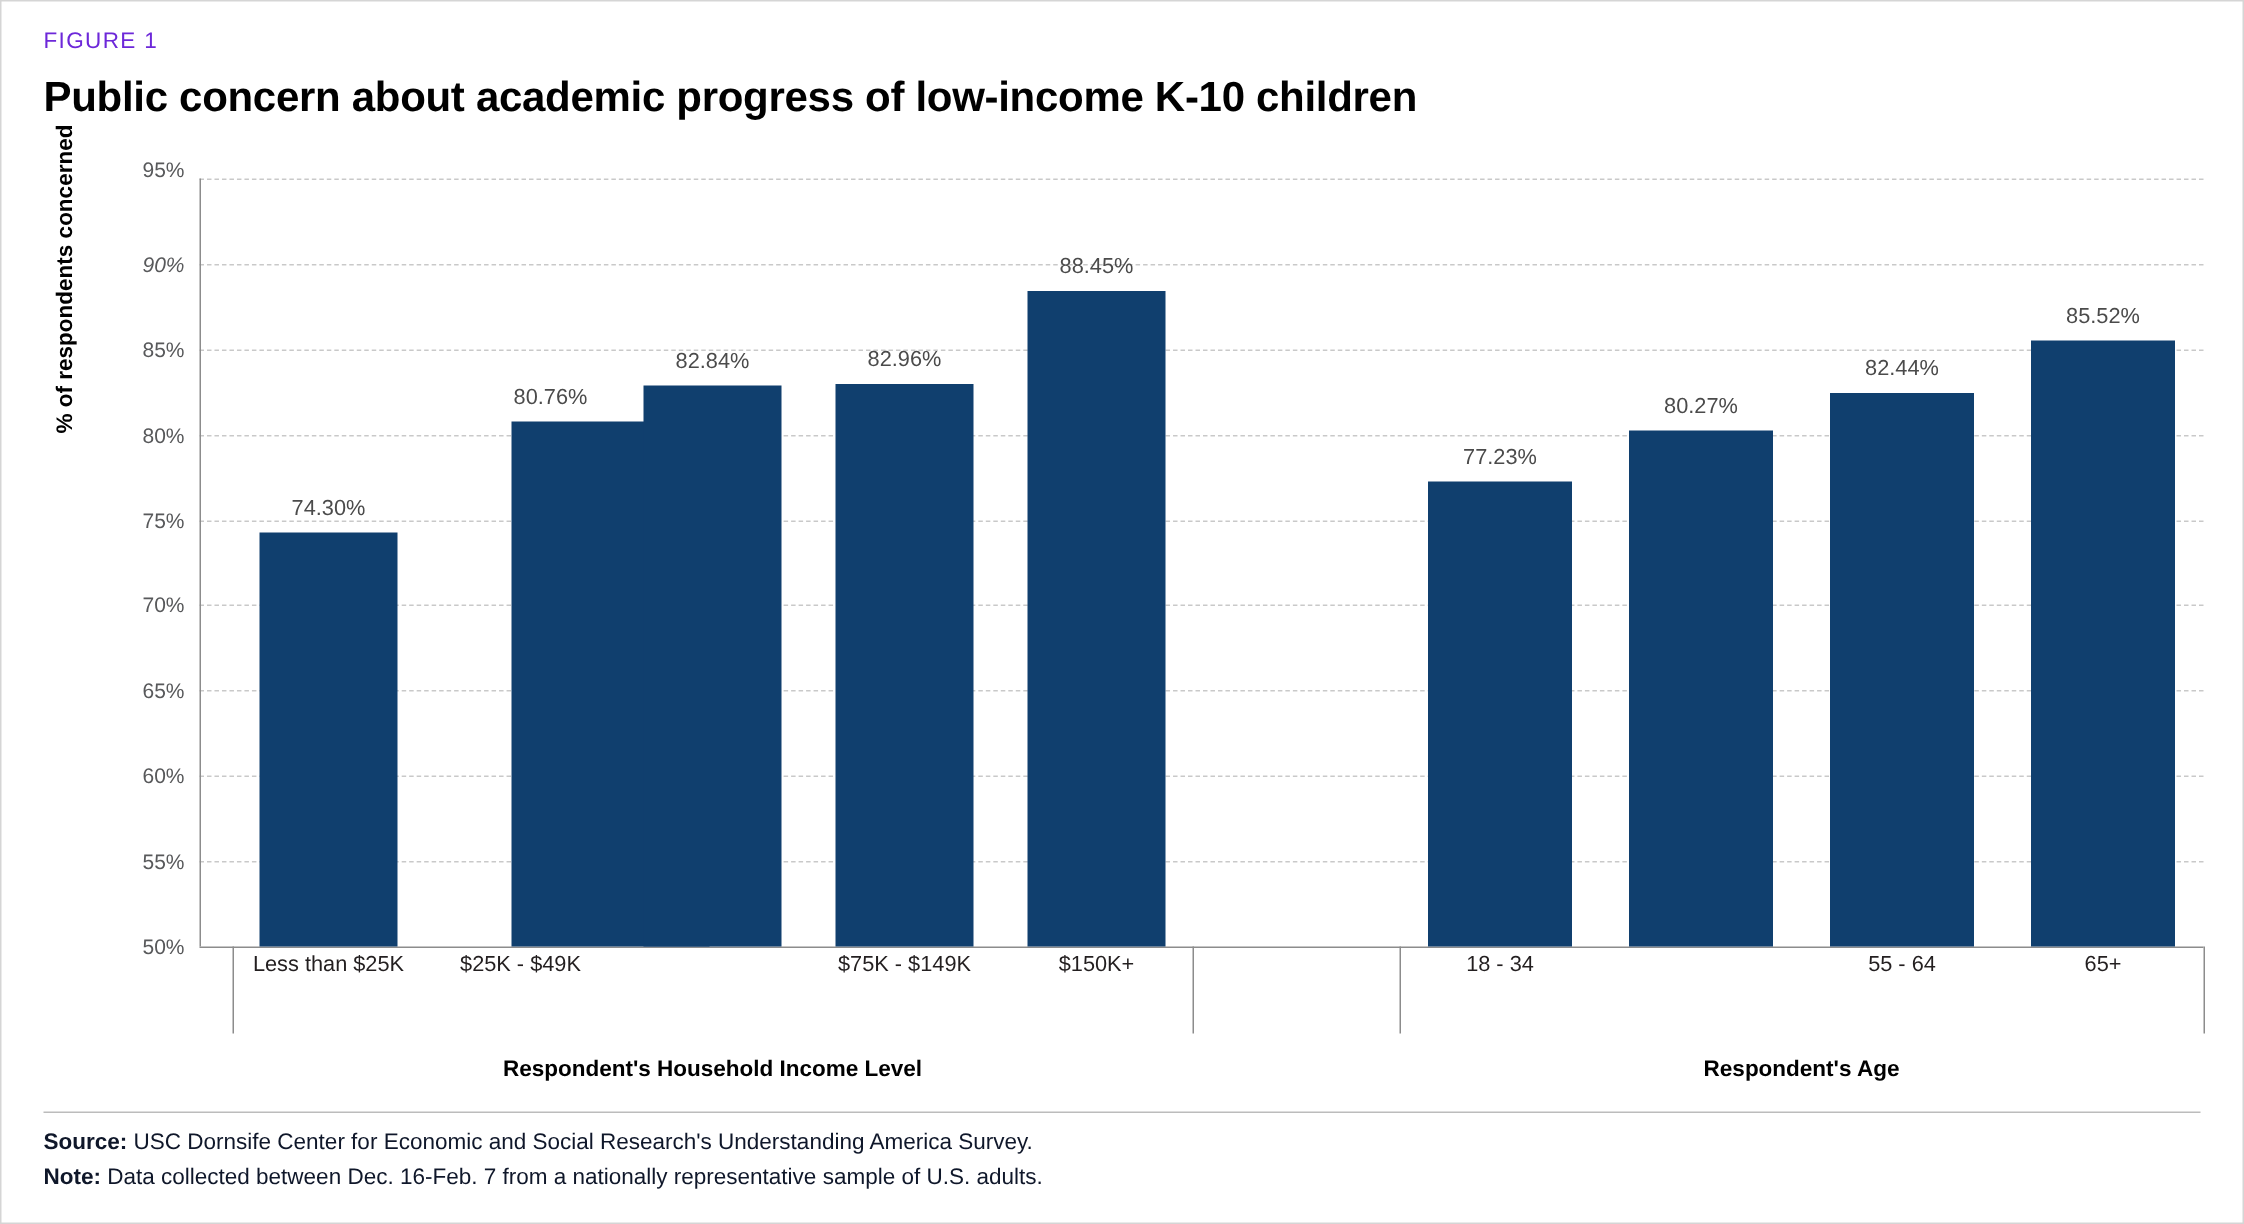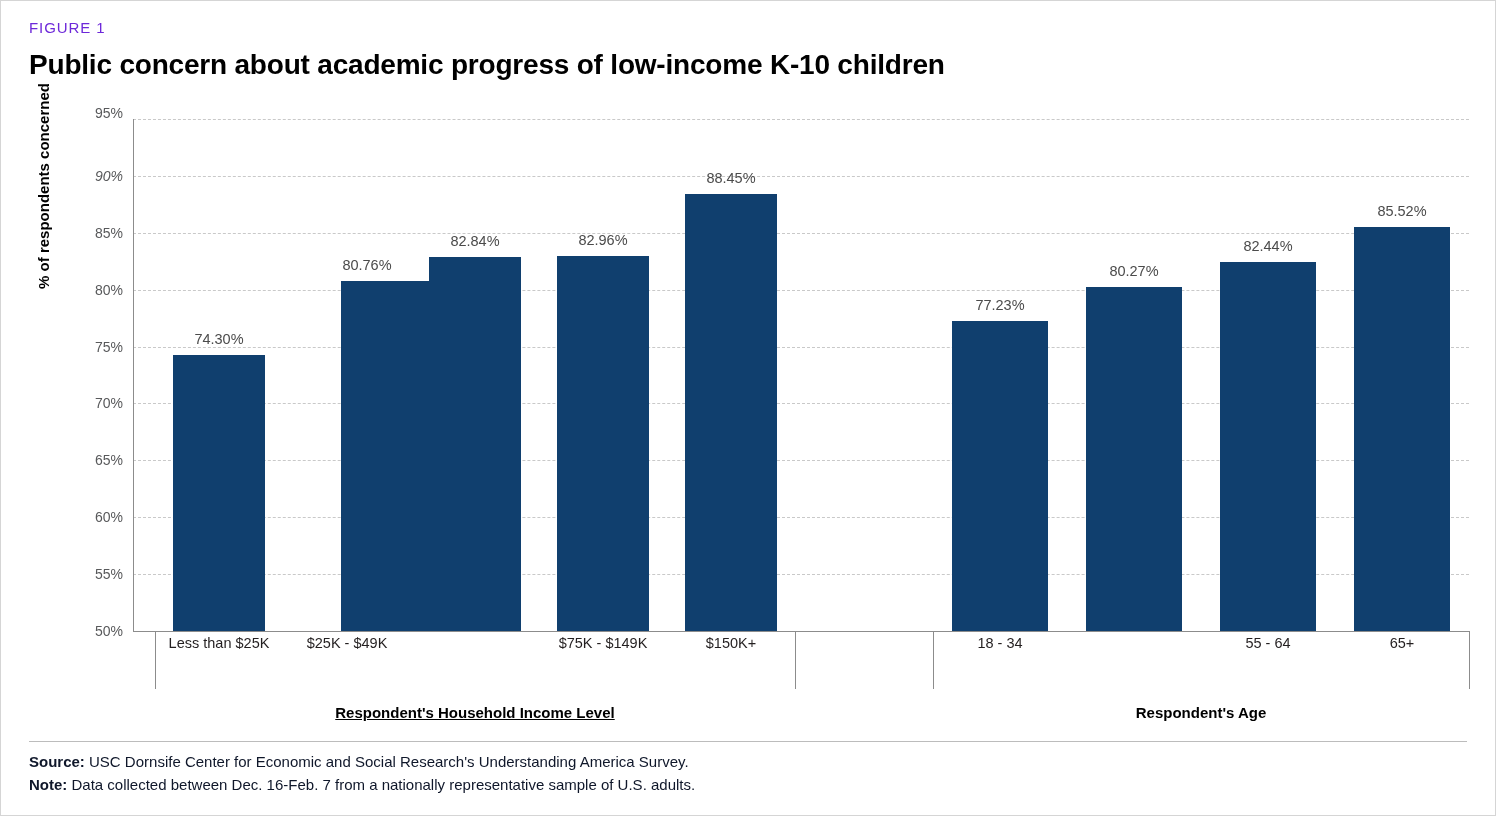--- a/index.html
+++ b/index.html
@@ -229,21 +229,21 @@
         </div>
         <div class="bar-group" style="left: 551.92px; width: 92.16px; height: 437.476px;">
           <div class="bar" style="height: 100%; background: rgb(16, 63, 110);"></div>
           <div class="bar-value" style="top: -24px;">88.45%</div>
         </div>
         <div class="cat-area" style="left: 534px; width: 128px;">
           <div class="cat-label">$150K+</div>
         </div>
         <div class="group-tick" style="left: 22px;"></div>
         <div class="group-tick" style="left: 662px;"></div>
-        <div class="group-title" style="left: 22px; width: 640px; text-decoration: underline;">Respondent's Household Income Level</div>
+        <div class="group-title" style="left: 22px; width: 640px;">Respondent's Household Income Level</div>
         <div class="bar-group" style="left: 818.76px; width: 96.48px; height: 309.817px;">
           <div class="bar" style="height: 100%; background: rgb(16, 63, 110);"></div>
           <div class="bar-value" style="top: -24px;">77.23%</div>
         </div>
         <div class="cat-area" style="left: 800px; width: 134px;">
           <div class="cat-label">18 - 34</div>
         </div>
         <div class="bar-group" style="left: 952.76px; width: 96.48px; height: 344.405px;">
           <div class="bar" style="height: 100%; background: rgb(16, 63, 110);"></div>
           <div class="bar-value" style="top: -24px;">80.27%</div>

